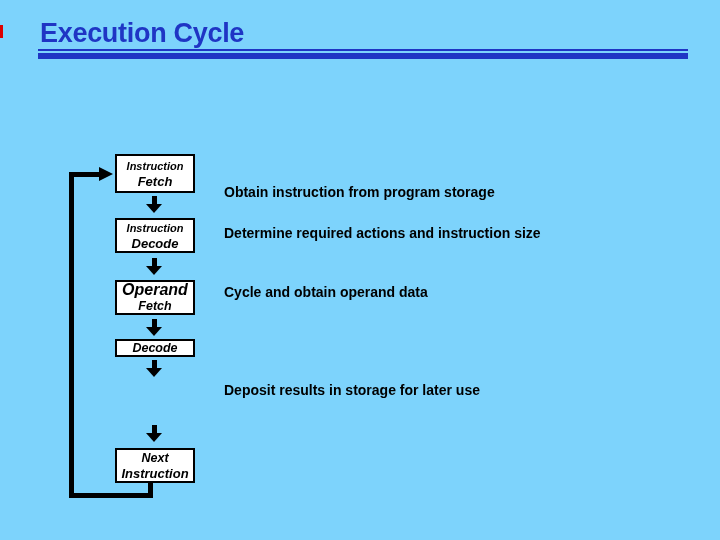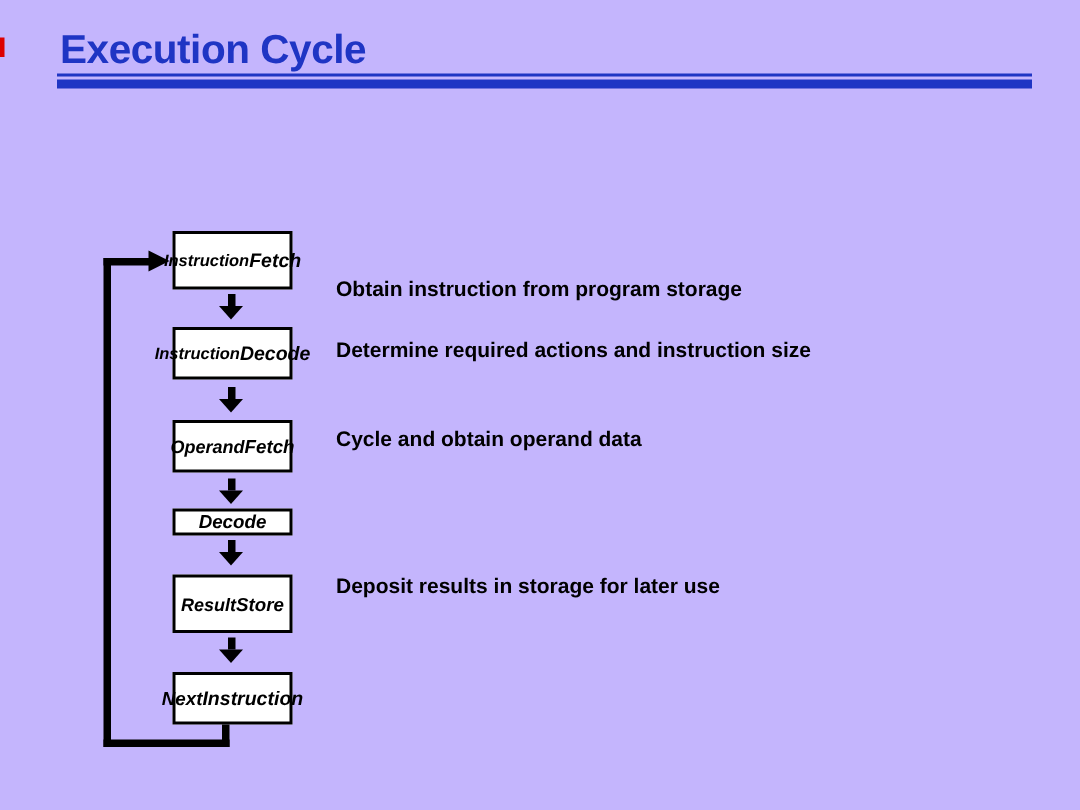--- a/index.html
+++ b/index.html
@@ -1,43 +1,43 @@
 <!DOCTYPE html>
 <html><head>
 <meta charset="utf-8">
 <style>
   html,body{margin:0;padding:0;background:#ffffff;}
   #slide{
-    position:relative;width:720px;height:540px;background:#c4b5fd;overflow:hidden;
+    position:relative;width:720px;height:540px;background:#7dd3fc;overflow:hidden;
     font-family:"Liberation Sans", sans-serif;
   }
   
   #bullet{position:absolute;left:-10px;top:25px;width:13px;height:13px;background:#dd0000;}
   #title{
     position:absolute;left:40px;top:18px;width:640px;
     font-size:27px;font-weight:bold;color:#1f35c4;letter-spacing:-0.3px;white-space:nowrap;
   }
   #rule-thin{position:absolute;left:38px;top:49px;width:650px;height:2px;background:#1f35c4;}
   #rule-thick{position:absolute;left:38px;top:53px;width:650px;height:6px;background:#1f35c4;}
   
   .fc-box{
     position:absolute;left:115px;width:76px;background:#ffffff;border:2px solid #000000;
-    display:flex;flex-direction:row;justify-content:center;align-items:center;
+    display:flex;flex-direction:column;justify-content:center;align-items:center;
     font-weight:bold;font-style:italic;color:#000000;text-align:center;line-height:16px;
   }
   .fc-box .l1,.fc-box .l2{display:block;}
   #box-0{top:154px;height:35px;}
   #box-1{top:218px;height:31px;}
   #box-2{top:280px;height:31px;}
   #box-3{top:339px;height:14px;line-height:13px;}
   #box-4{top:383px;height:35px;}
   #box-5{top:448px;height:31px;}
   #box-0 .l1,#box-1 .l1{font-size:11px;}
   #box-0 .l2,#box-1 .l2{font-size:13px;}
-  #box-2 .l1,#box-4 .l1{font-size:12px;}
+  #box-2 .l1,#box-4 .l1{font-size:16px;}
   #box-2 .l2,#box-4 .l2{font-size:12.5px;}
   #box-3 .l1{font-size:12.5px;}
   #box-5 .l1{font-size:12.5px;text-align:center;}
   #box-5 .l2{font-size:13px;}
   
   .down-arrow{position:absolute;left:145px;width:18px;height:17px;}
   .down-arrow .stem{margin:0 auto;width:5px;height:8px;background:#000000;}
   .down-arrow .head{
     margin:0 auto;width:0;height:0;
     border-left:8px solid transparent;border-right:8px solid transparent;border-top:9px solid #000000;
@@ -87,24 +87,20 @@
     <span class="l1">Instruction</span>
     <span class="l2">Decode</span>
   </div>
   <div id="box-2" class="fc-box">
     <span class="l1">Operand</span>
     <span class="l2">Fetch</span>
   </div>
   <div id="box-3" class="fc-box">
     <span class="l1">Decode</span>
   </div>
-  <div id="box-4" class="fc-box">
-    <span class="l1">Result</span>
-    <span class="l2">Store</span>
-  </div>
   <div id="box-5" class="fc-box">
     <span class="l1">Next</span>
     <span class="l2">Instruction</span>
   </div>
 
   <div id="arr-0" class="down-arrow">
       <div class="stem"></div>
       <div class="head"></div>
     </div>
   <div id="arr-1" class="down-arrow">

